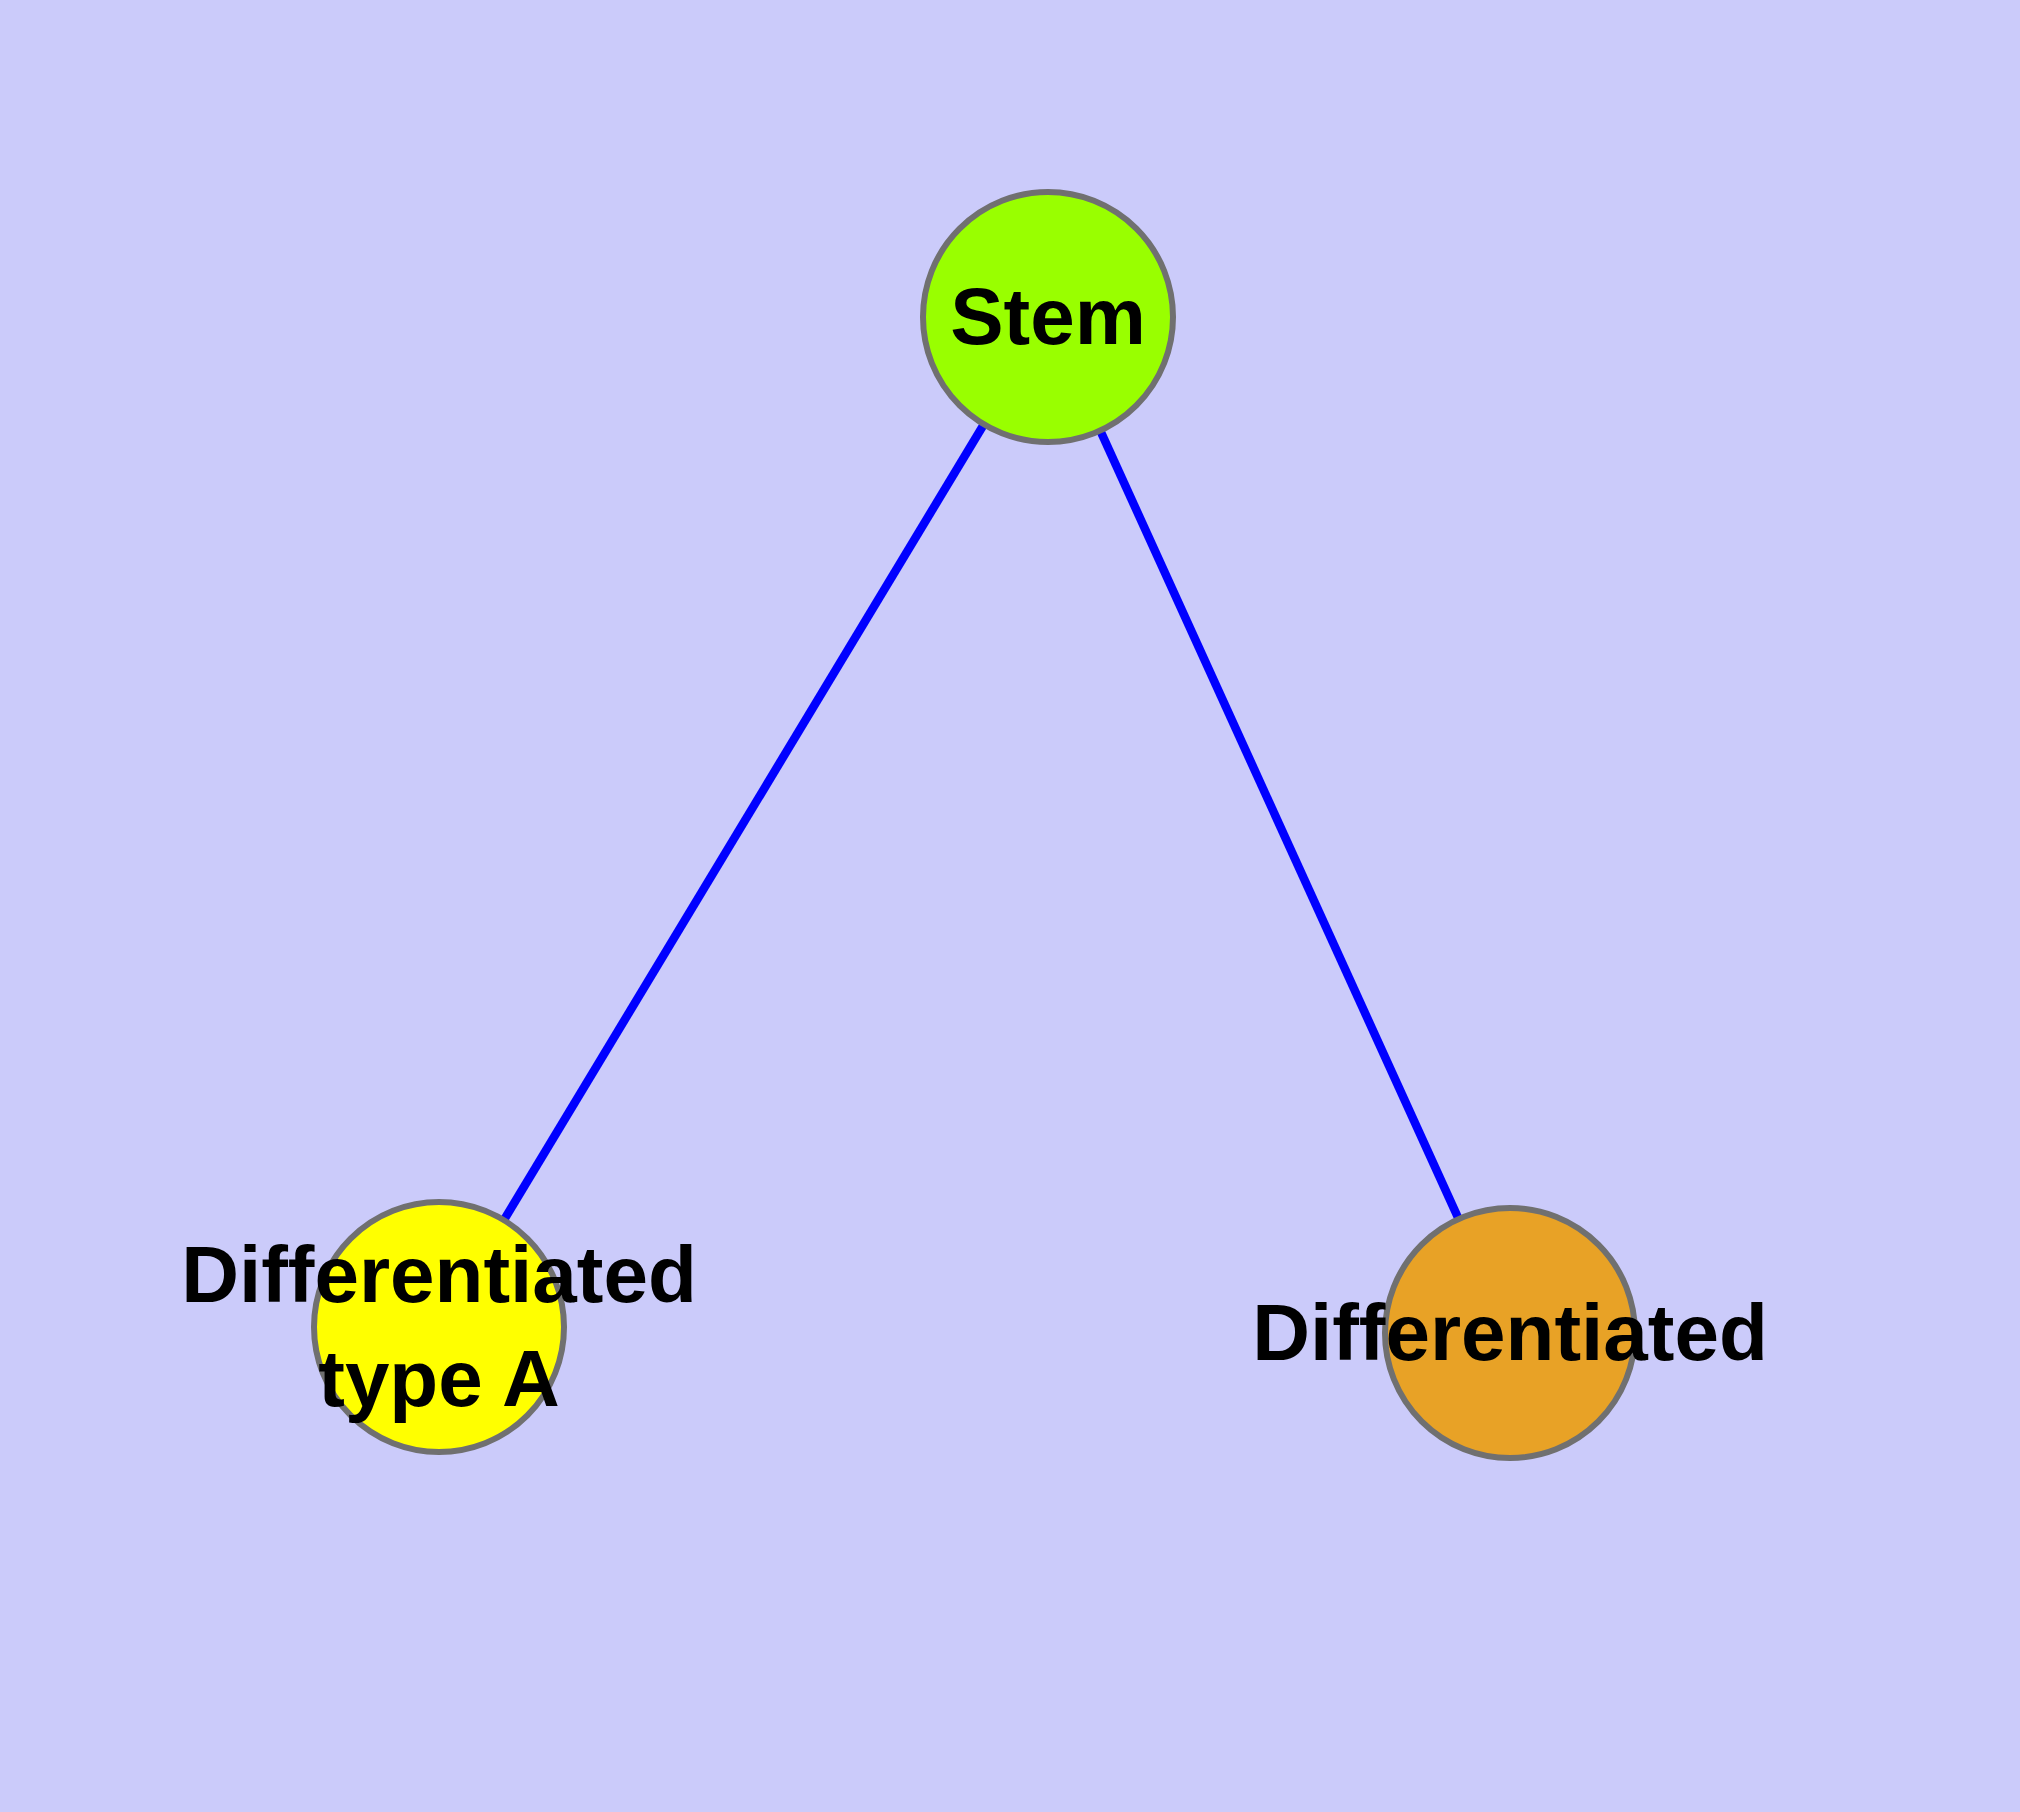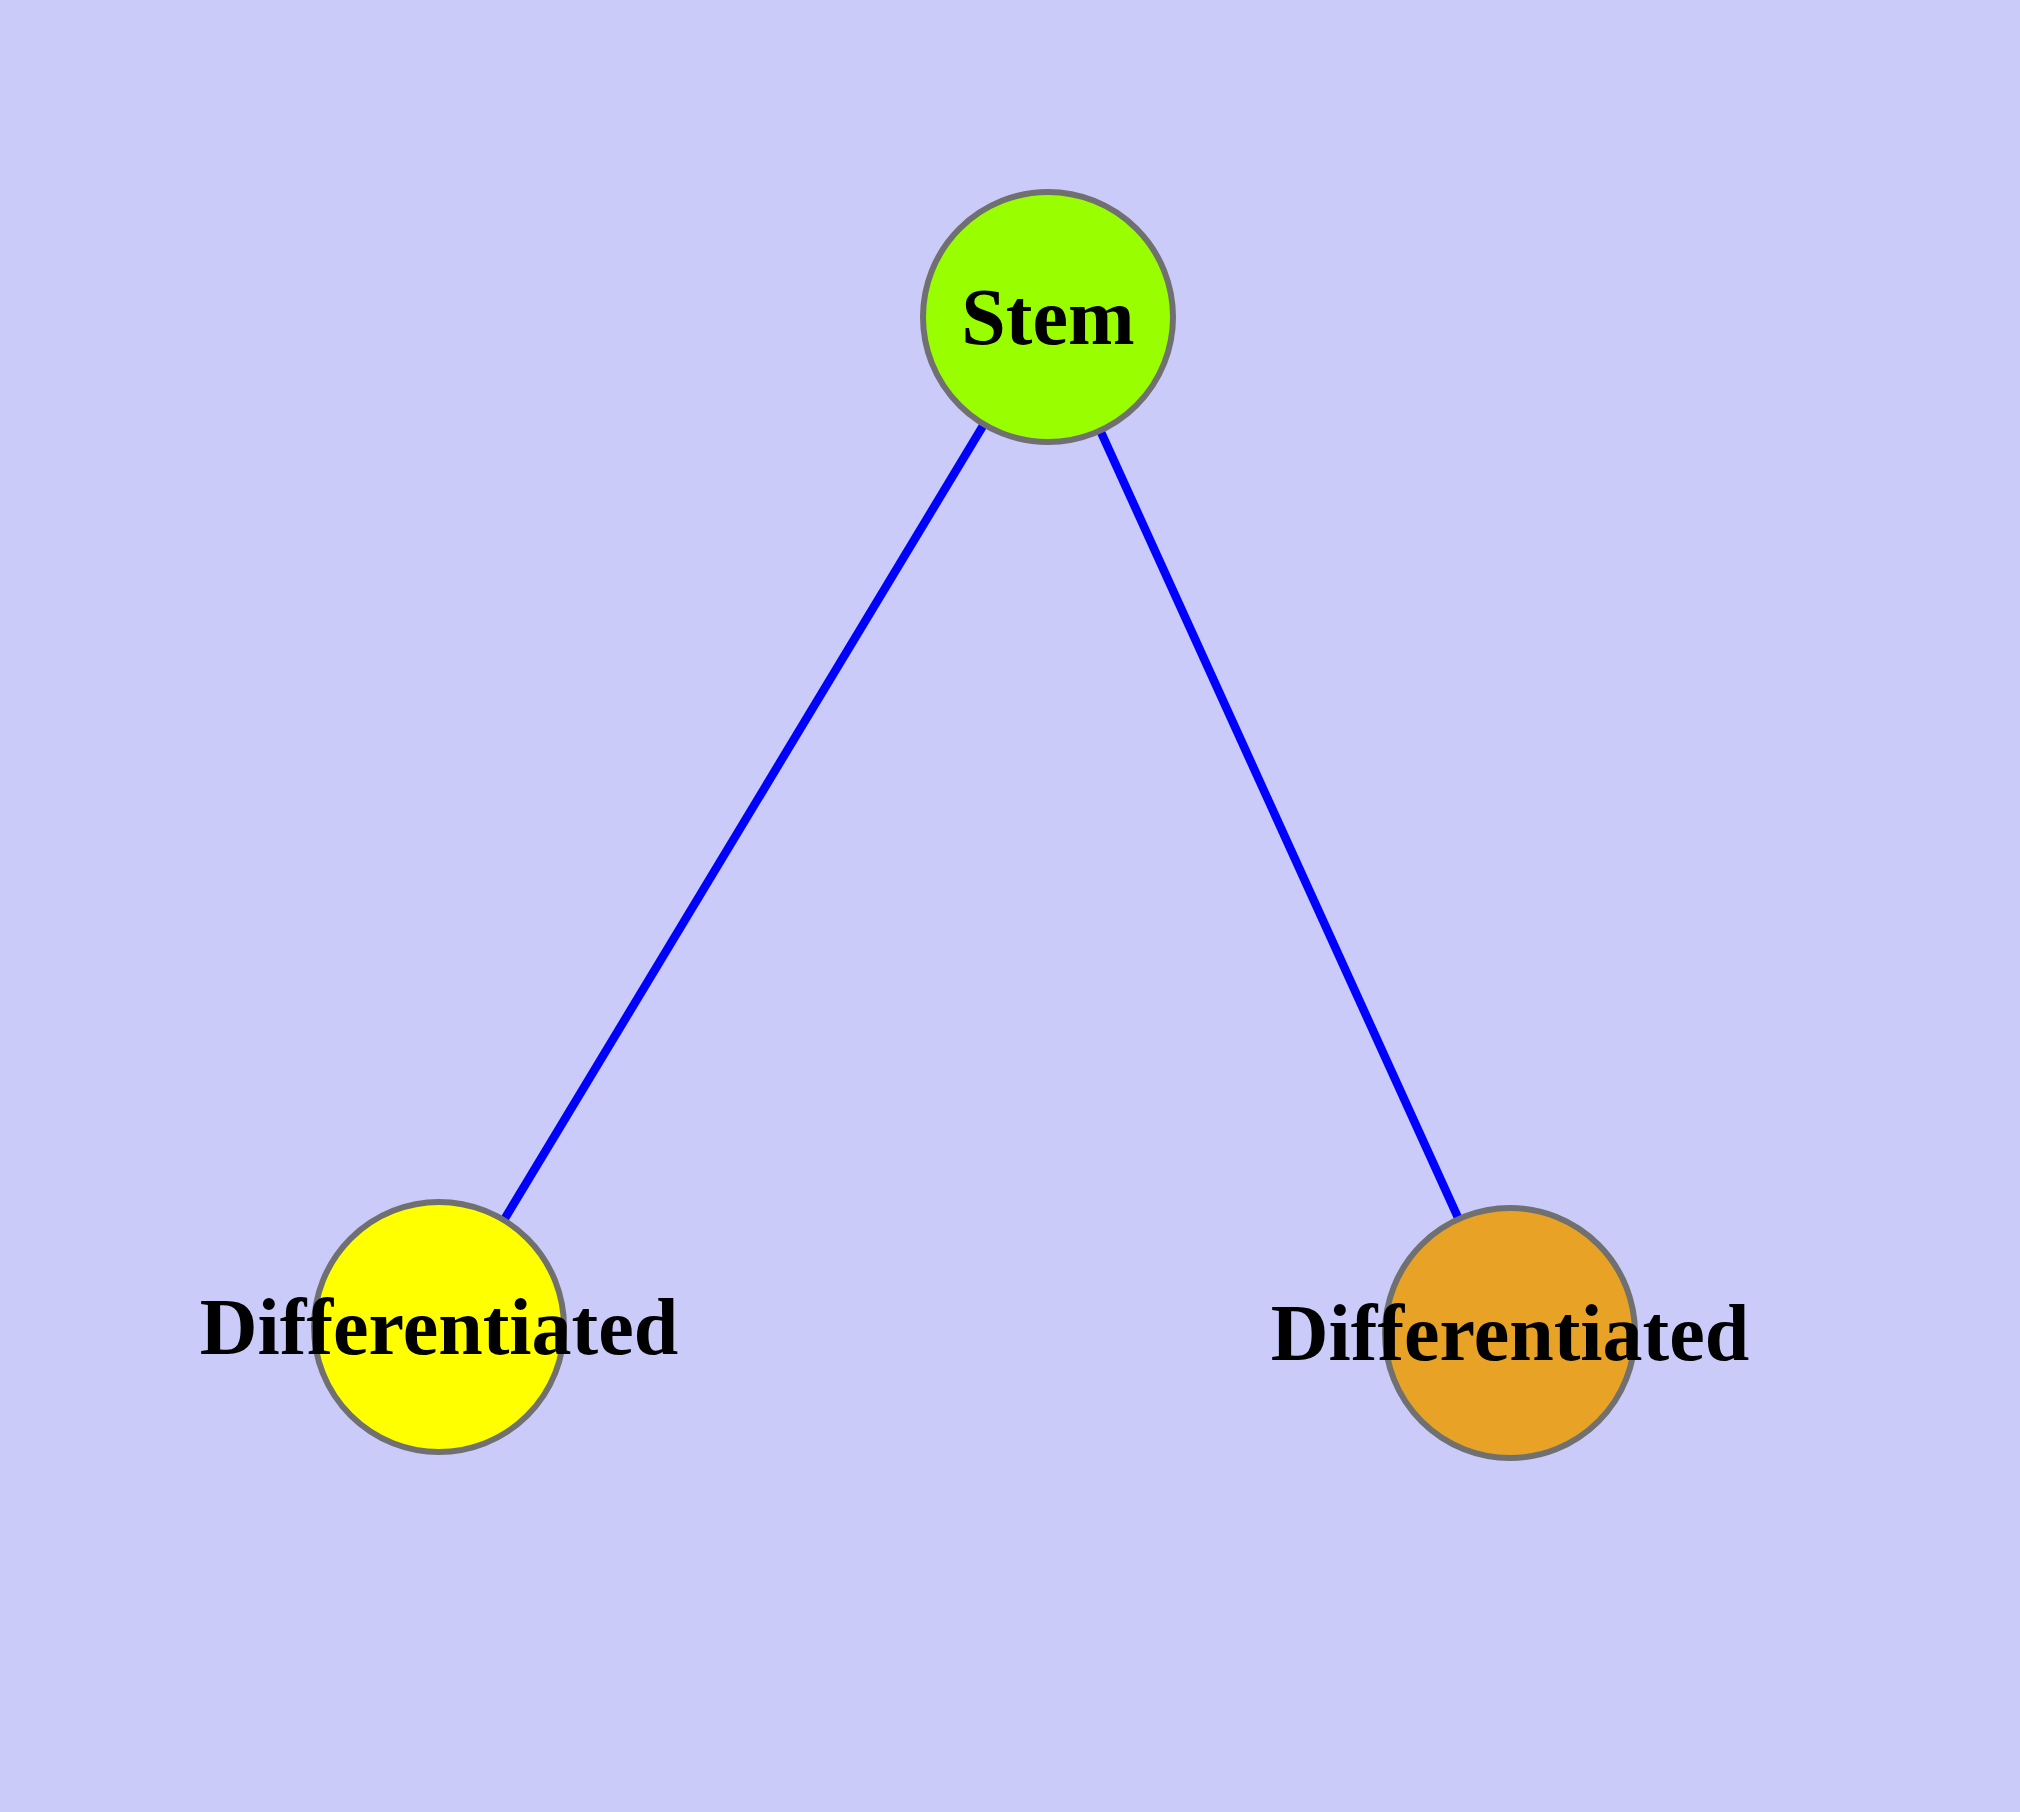--- a/index.html
+++ b/index.html
@@ -24,21 +24,20 @@
     stroke-width: 10;
     fill: none;
   }
   .node {
     position: absolute;
     width: 256px;
     height: 256px;
     border-radius: 50%;
     border: 6.8px solid #707070;
     box-sizing: border-box;
-    font-family: Liberation Serif, serif;
   }
   .node-stem   { left: 920px; top: 189px;  }
   .node-type-a { left: 311px;  top: 1199px; }
   .node-type-b { left: 1382px; top: 1205px; }
   .node-label {
     position: absolute;
     left: 50%;
     top: 50%;
     transform: translate(-50%, -50%);
     text-align: center;
@@ -61,20 +60,21 @@
 
   <div class="node node-stem" style="background-color: rgb(153, 255, 0); border-color: rgb(112, 112, 112);">
     <div class="node-label">
       <div>Stem</div>
     </div>
   </div>
 
   <div class="node node-type-a" style="background-color: rgb(255, 255, 0); border-color: rgb(112, 112, 112);">
     <div class="node-label">
       <div>Differentiated</div>
+      <div>type A</div>
     </div>
   </div>
 
   <div class="node node-type-b" style="background-color: rgb(232, 162, 38); border-color: rgb(112, 112, 112);">
     <div class="node-label">
       <div>Differentiated</div>
     </div>
   </div>
 
 </div>

